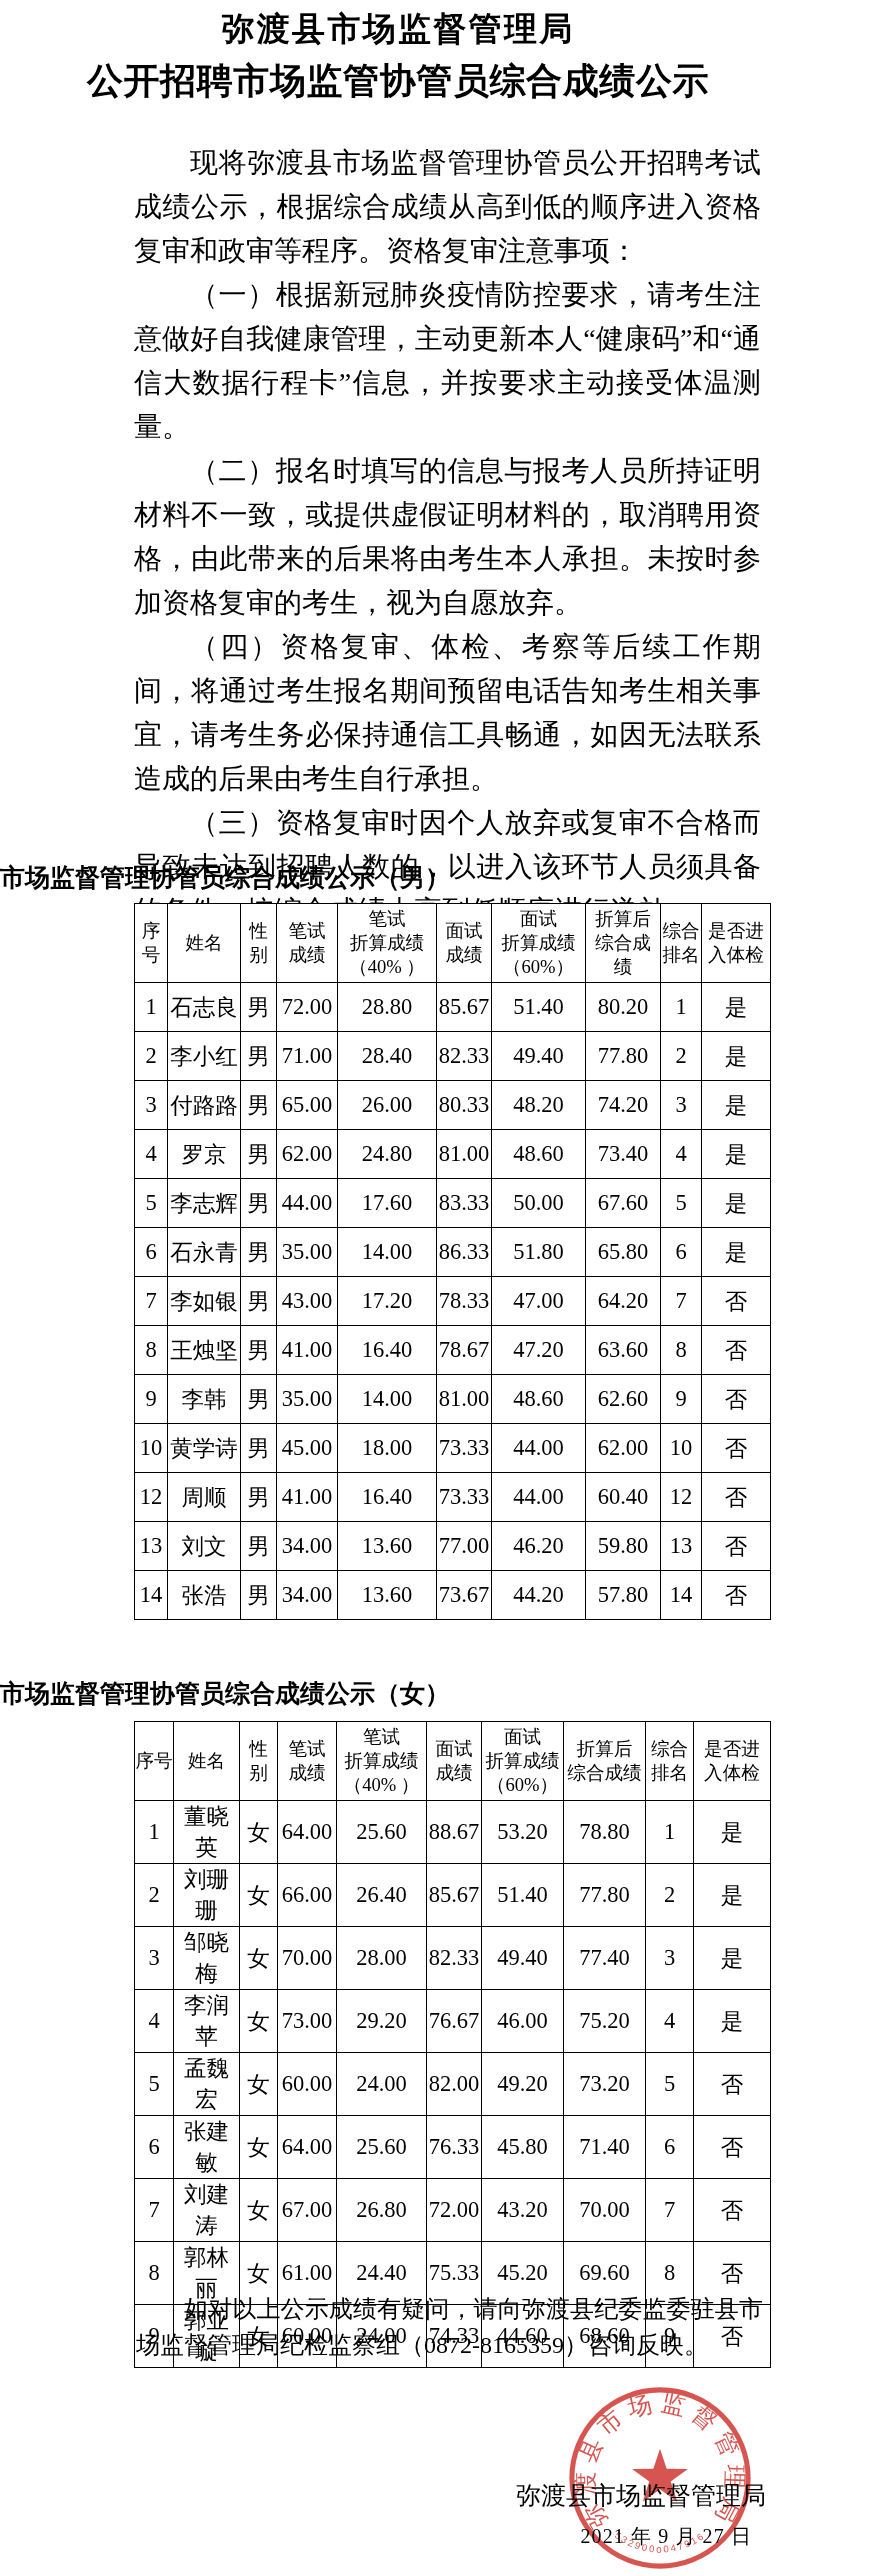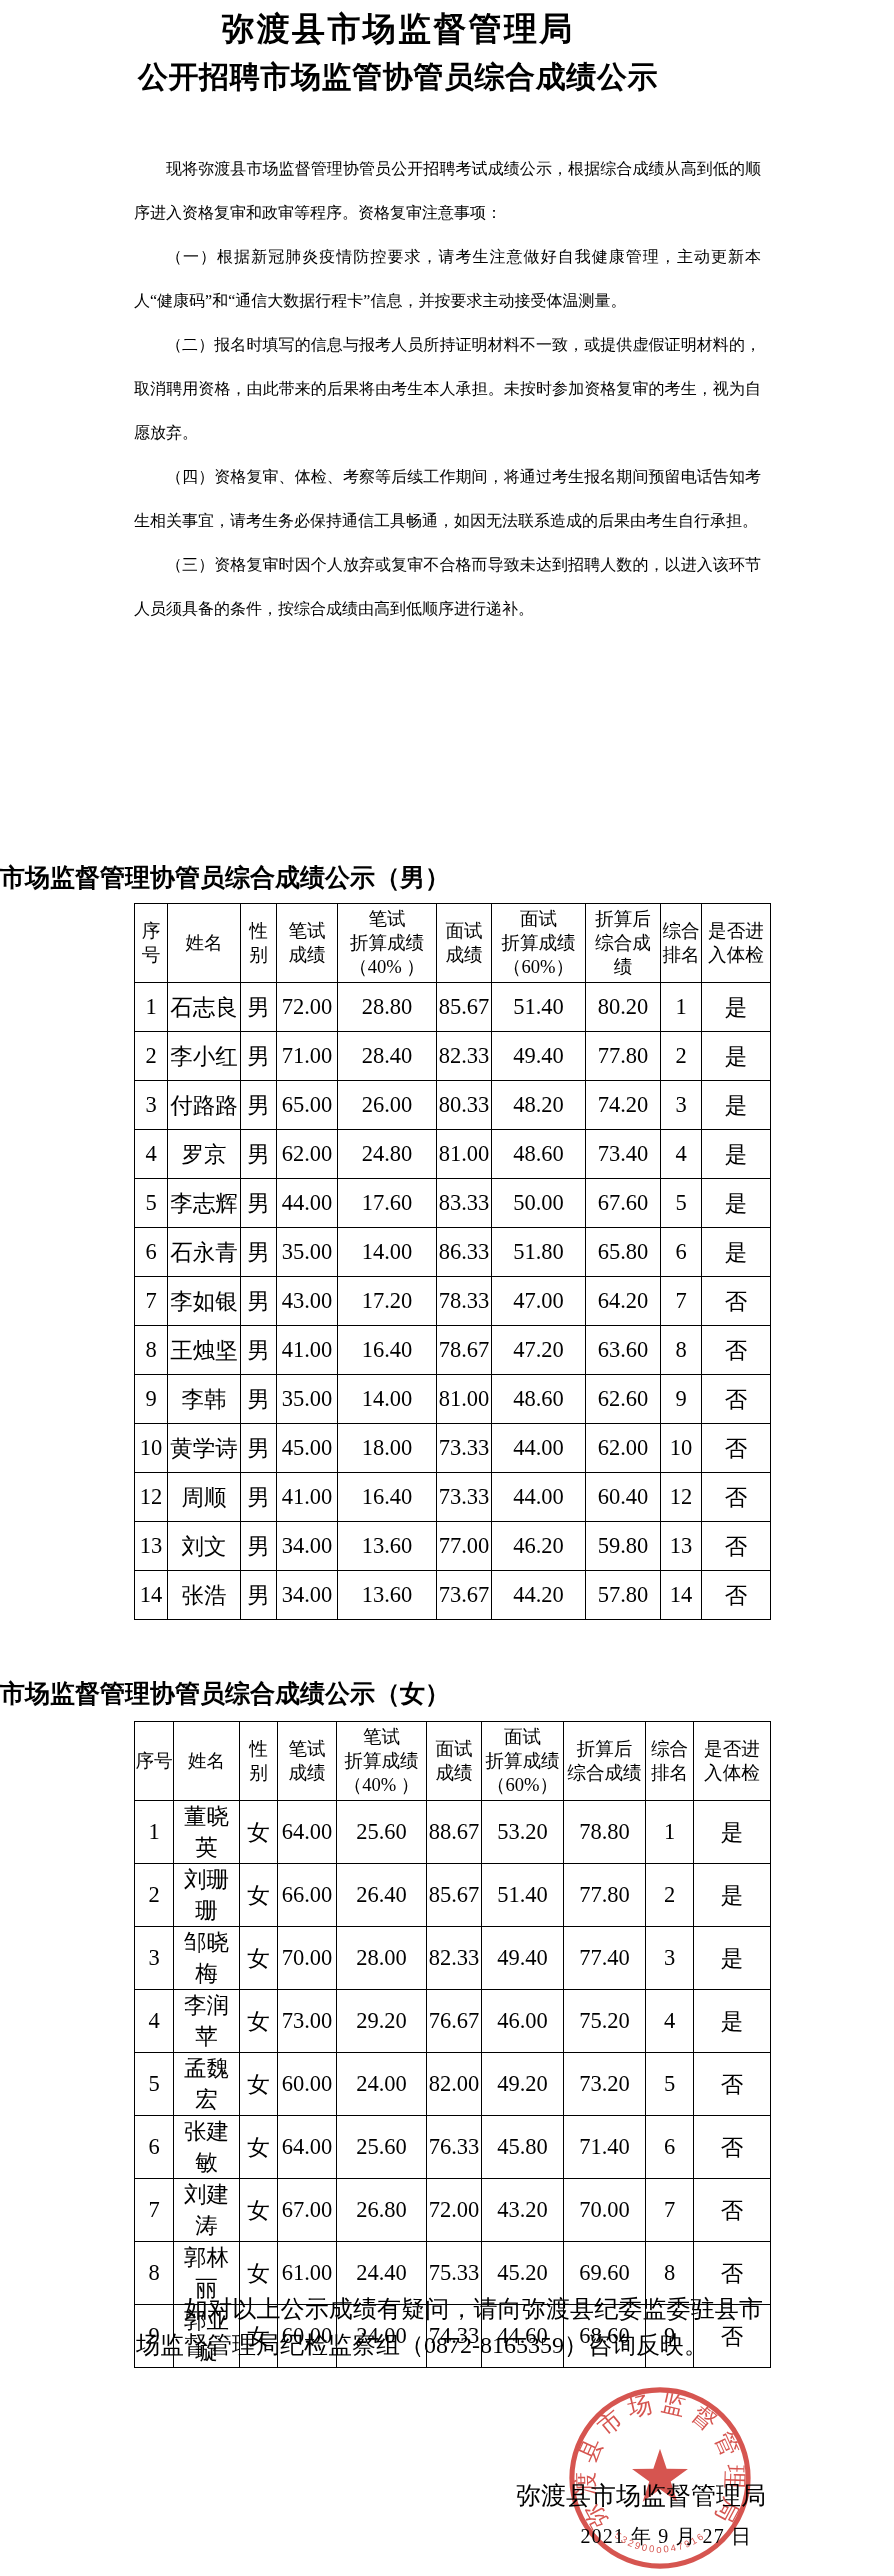--- a/index.html
+++ b/index.html
@@ -8,25 +8,25 @@
     background:#ffffff; color:#000;
     font-family:"Liberation Serif", serif;
     overflow:hidden;
   }
   .doc-title {
     position:absolute; left:0; width:100%;
     text-align:center; font-weight:bold; margin:0;
     font-family:"Liberation Serif", serif;
   }
   #title-line1 { top:6.8px;  font-size:33px; letter-spacing:2.3px; }
-  #title-line2 { top:57px; font-size:30px; letter-spacing:0.6px; }
+  #title-line2 { top:57px; font-size:36px; letter-spacing:0.6px; }
 
   .body-block {
-    position:absolute; left:134px; top:147px; width:627px;
-    font-size:16px; line-height:44px;
+    position:absolute; left:134px; top:141px; width:627px;
+    font-size:28px; line-height:44px;
     text-align:justify; text-justify:inter-ideograph;
   }
   .body-block p, .footer-block p { margin:0; text-indent:2em; }
 
   .table-title {
     position:absolute; left:0; width:100%; margin:0;
     text-align:left; font-weight:bold; font-size:25px;
   }
   #men-table-title   { top:861px; }
   #women-table-title { top:1677px;font-family:Liberation Mono, monospace; }

